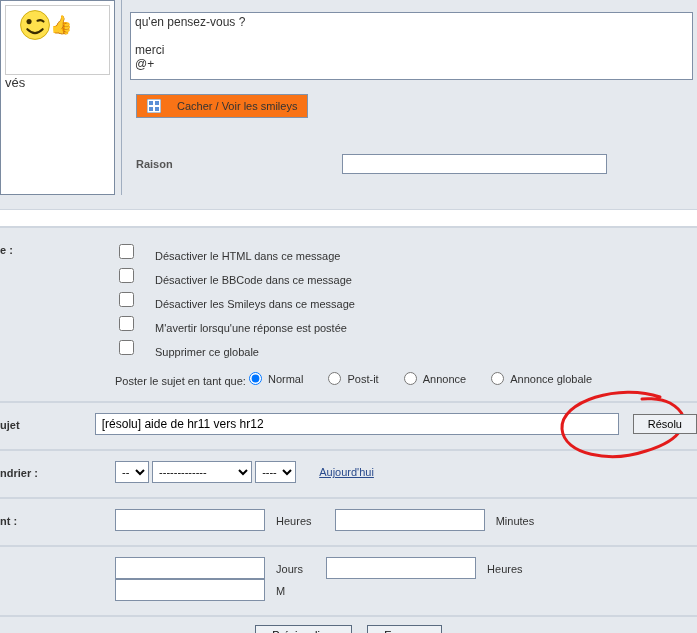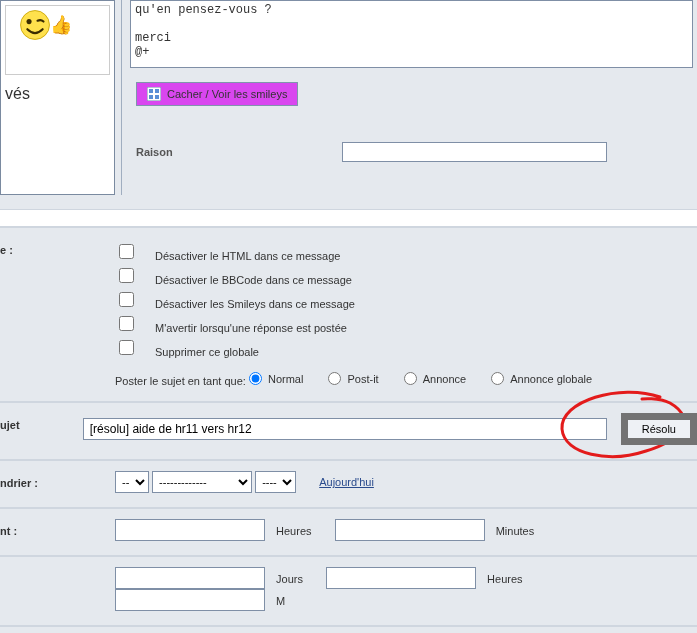--- a/index.html
+++ b/index.html
@@ -31,45 +31,44 @@
   }
   .smiley-panel .smiley-box {
     width: 100%;
     height: 70px;
     border: 1px solid #ccc;
     position: relative;
     overflow: auto;
   }
   .smiley-panel .vs-label {
     color: #333;
-    margin-top: 10px;
-    font-size: 16px;
+    font-size: 13px;
   }
 
   .editor-area {
     flex: 1;
     background: #e5e9ee;
     border-left: 1px solid #a0aec0;
     padding: 0 0 10px 0;
   }
   .editor-text {
     background: #fff;
     border: 1px solid #7f8fa6;
-    font-family: Liberation Mono, monospace;
+    font-family: Liberation Sans, sans-serif;
     font-size: 12px;
     padding: 2px 4px;
     min-height: 68px;
-    margin: 0 4px 14px 8px;
+    margin: 12px 4px 14px 8px;
     white-space: pre-wrap;
   }
   .smiley-btn {
     display: inline-flex;
     align-items: center;
-    gap: 6px;
-    background: #d946ef;
+    gap: 16px;
+    background: #f97316;
     border: 1px solid #8094ad;
     padding: 4px 10px;
     margin-left: 14px;
     font-size: 11px;
     color: #333;
     cursor: pointer;
   }
   .smiley-btn .ic {
     width: 14px; height: 14px;
     display: inline-block;
@@ -142,21 +141,21 @@
 
   .subject-input {
     width: 524px;
     height: 22px;
     border: 1px solid #7f8fa6;
     padding: 2px 6px;
     font-size: 12px;
     margin-right: 14px;
   }
   .resolu-btn {
-    border: 7px solid #737373;
+    border: 1px solid #737373;
     background: #eef1f5;
     padding: 3px 14px;
     font-size: 11px;
     cursor: pointer;
     position: relative;
     z-index: 2;
   }
 
   .annot {
     position: absolute;

